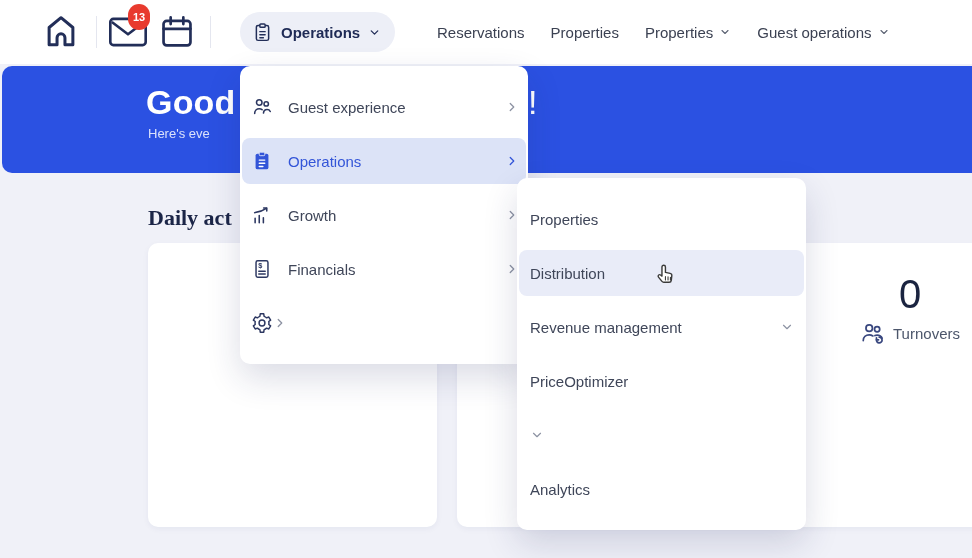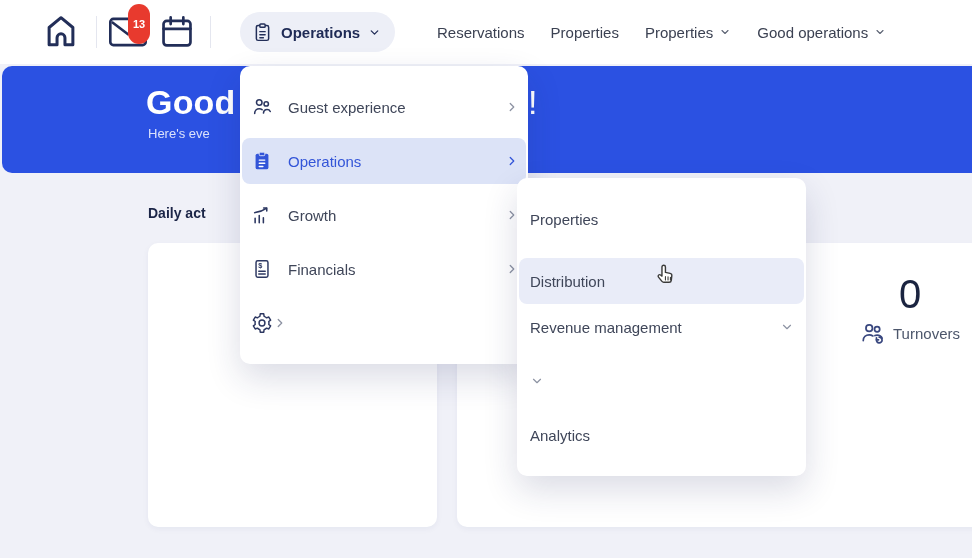--- a/index.html
+++ b/index.html
@@ -6,39 +6,39 @@
   #app{
     position:relative; width:972px; height:558px; overflow:hidden;
     background:#f0f1f8; font-family:"Liberation Sans","DejaVu Sans",sans-serif;
     -webkit-font-smoothing:antialiased;
   }
   
   #header{position:absolute;left:0;top:0;width:972px;height:64px;background:#ffffff;}
   .hicon{position:absolute;top:14px;color:#222e58;}
   .hdivider{position:absolute;top:16px;width:1px;height:32px;background:#e4e6ef;}
   #badge{
-    position:absolute;left:128px;top:4px;min-width:22px;height:40px;border-radius:11px;
+    position:absolute;left:128px;top:4px;min-width:22px;height:26px;border-radius:11px;
     background:#e83a2e;color:#fff;font-size:11px;font-weight:700;
     display:flex;align-items:center;justify-content:center;padding:0 3px;box-sizing:border-box;
   }
   #app-switcher{
     position:absolute;left:240px;top:12px;height:40px;padding:0 14px 0 12px;
     background:#edeff7;border:none;border-radius:20px;display:flex;align-items:center;gap:8px;
     font-family:inherit;font-size:15px;font-weight:600;color:#1e2a55;cursor:pointer;
   }
   #main-nav{position:absolute;left:437px;top:0;height:64px;display:flex;align-items:center;gap:26px;}
   .nav-item{display:flex;align-items:center;gap:6px;font-size:15px;color:#3b4152;cursor:pointer;white-space:nowrap;}
   .chev{color:#5b6272;display:inline-flex;}
   
   #banner{position:absolute;left:2px;right:-14px;top:66px;height:107px;background:#2b51e2;border-radius:10px;}
   #greeting-start{position:absolute;left:144px;top:17px;font-size:34px;font-weight:700;color:#ffffff;letter-spacing:.2px;}
   #greeting-end{position:absolute;left:526px;top:17px;font-size:34px;font-weight:500;color:#ffffff;}
   #banner-subtitle{position:absolute;left:146px;top:60px;font-size:13px;color:#dbe2fb;}
   
-  #section-title{position:absolute;left:148px;top:205px;font-size:14px;font-weight:700;color:#1b2547;}
+  #section-title{position:absolute;left:148px;top:205px;font-size:22px;font-weight:700;color:#1b2547;font-family:Liberation Serif, serif;}
   .card{position:absolute;top:243px;height:284px;background:#ffffff;border-radius:10px;
         box-shadow:0 2px 6px rgba(25,35,90,.05);}
   #card-1{left:148px;width:289px;}
   #card-2{left:457px;right:-16px;}
   #stat{position:absolute;left:845px;top:272px;width:130px;text-align:center;}
   #stat-value{font-size:40px;font-weight:500;color:#1b2440;line-height:1.1;}
   #stat-label{margin-top:4px;display:flex;align-items:center;justify-content:center;gap:7px;
               font-size:15px;color:#4c566b;}
   #stat-label .sicon{color:#39477f;display:inline-flex;}
   
@@ -49,21 +49,21 @@
   .mitem{height:54px;padding:4px 2px;box-sizing:border-box;cursor:pointer;}
   .mitem .row{height:46px;border-radius:8px;display:flex;align-items:center;
               padding:0 7px 0 9px;box-sizing:border-box;}
   .mitem .micon{width:22px;height:22px;display:inline-flex;color:#2c3761;flex:none;}
   .mitem .mlabel{margin-left:15px;flex:1;font-size:15px;color:#3f4659;}
   .mitem .mchev{color:#8d93a3;display:inline-flex;flex:none;}
   .mitem.active .row{background:#dce3f7;}
   .mitem.active .mlabel{color:#3355d8;font-weight:500;}
   .mitem.active .micon{color:#3355d8;}
   .mitem.active .mchev{color:#3355d8;}
-  .mitem.hovered .row{background:#e9ecf8;margin-top:8px;}
+  .mitem.hovered .row{background:#e9ecf8;}
   .sub .row{padding:0 10px 0 11px;}
   .sub .mlabel{margin-left:0;}
   
   #cursor{position:absolute;left:652px;top:262px;width:26px;height:26px;pointer-events:none;}
   svg{display:block;}
 </style>
 </head>
 <body>
 
 <div id="app">
@@ -141,21 +141,21 @@
       </span>
       <span class="nav-item">
         <span>Properties</span>
         <span class="chev">
           <svg width="12" height="12" viewBox="0 0 24 24" fill="none" stroke="currentColor" stroke-width="2.2" stroke-linecap="round" stroke-linejoin="round">
               <path d="m6 9 6 6 6-6"></path>
             </svg>
         </span>
       </span>
       <span class="nav-item">
-        <span>Good operations</span>
+        <span>Guest operations</span>
         <span class="chev">
           <svg width="12" height="12" viewBox="0 0 24 24" fill="none" stroke="currentColor" stroke-width="2.2" stroke-linecap="round" stroke-linejoin="round">
               <path d="m6 9 6 6 6-6"></path>
             </svg>
         </span>
       </span>
     </div>
   </div>
 
   <div class="menu-panel" id="menu-1">
@@ -268,20 +268,25 @@
       <div class="row">
         <span class="mlabel">Revenue management</span>
         <span class="mchev">
           <svg width="14" height="14" viewBox="0 0 24 24" fill="none" stroke="currentColor" stroke-width="2" stroke-linecap="round" stroke-linejoin="round">
               <path d="m6 9 6 6 6-6"></path>
             </svg>
         </span>
       </div>
     </div>
 
+    <div class="mitem sub">
+      <div class="row">
+          <span class="mlabel">PriceOptimizer</span>
+        </div>
+    </div>
 
     <div class="mitem sub">
       <div class="row">
         <span class="mchev">
           <svg width="14" height="14" viewBox="0 0 24 24" fill="none" stroke="currentColor" stroke-width="2" stroke-linecap="round" stroke-linejoin="round">
               <path d="m6 9 6 6 6-6"></path>
             </svg>
         </span>
       </div>
     </div>

